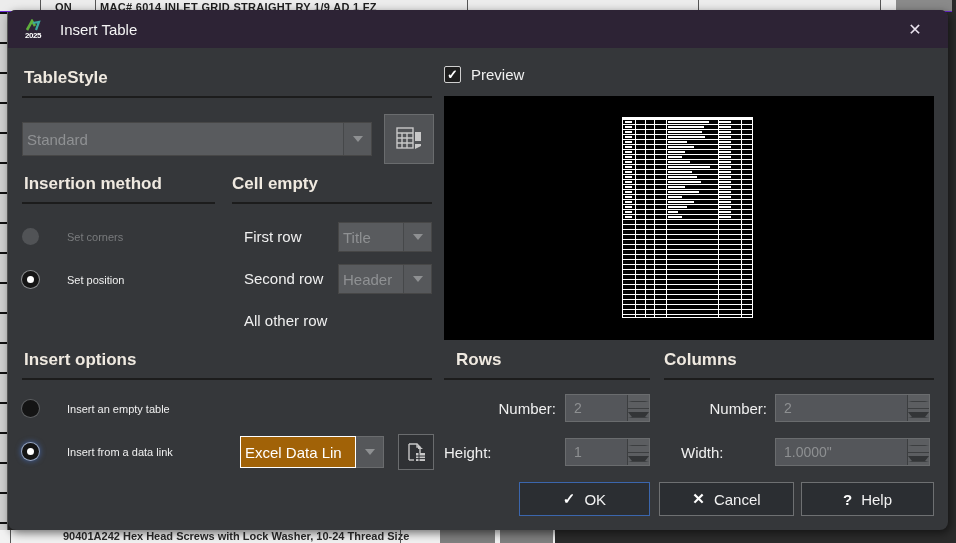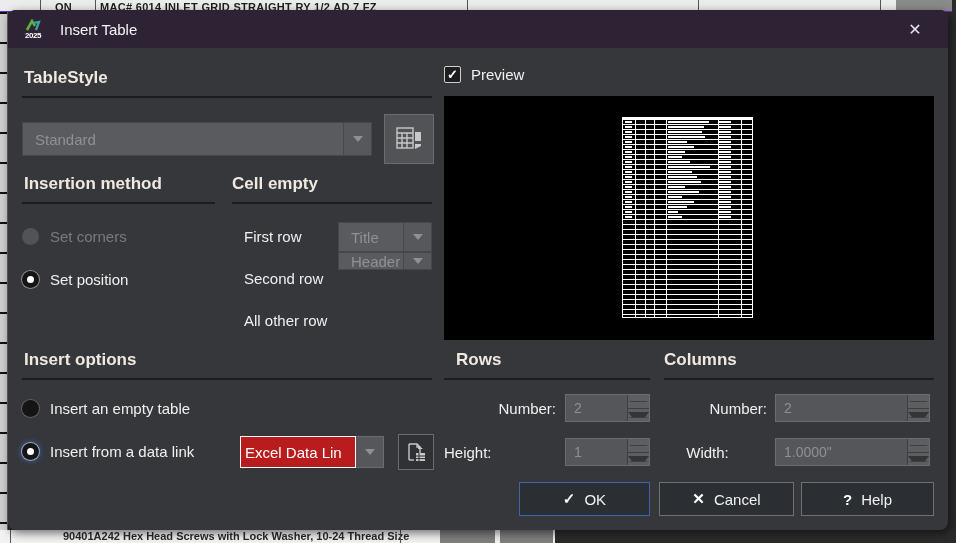--- a/index.html
+++ b/index.html
@@ -28,36 +28,36 @@
   .app-icon .yr { font-size:8px; font-weight:bold; color:#fff; line-height:8px; letter-spacing:-.5px; }
   .win-title { color:#f5f5f5; font-size:15px; margin-left:14px; }
   .close-btn { position:absolute; right:20px; top:8px; width:26px; height:22px; color:#e9e2ee; font-size:16px;
                display:flex; align-items:center; justify-content:center; cursor:pointer; }
 
   .sec-header { position:absolute; font-size:17px; font-weight:bold; color:#efe9e0; white-space:nowrap; }
   .sec-line { position:absolute; height:2px; background:#1c1c1c; }
 
   
   .combo { position:absolute; display:flex; background:#595b5e; border:1px solid #474747; }
-  .combo .cval { flex:1; color:#8f9193; font-size:15px; padding:0 12px; display:flex; align-items:center; overflow:hidden; white-space:nowrap; }
+  .combo .cval { flex:1; color:#8f9193; font-size:15px; padding:0 4px; display:flex; align-items:center; overflow:hidden; white-space:nowrap; }
   .combo .carrow { width:28px; border-left:1px solid #46484a; background:#56585b; display:flex; align-items:center; justify-content:center; }
   .tri-down { width:0; height:0; border-left:5px solid transparent; border-right:5px solid transparent; border-top:6px solid #8e9092; }
 
   
   .icon-btn { position:absolute; background:#515356; border:1px solid #6a6c6e; display:flex; align-items:center; justify-content:center; }
 
   
   .radio-row { position:absolute; display:flex; align-items:center; }
   .radio { width:17px; height:17px; border-radius:50%; background:#3f4143; position:relative; flex:0 0 17px; }
   .radio.on { background:#151515; box-shadow:0 0 0 1px #8a8c8e; }
   .radio.on::after { content:""; position:absolute; left:5px; top:5px; width:7px; height:7px; border-radius:50%; background:#fff; }
   .radio.focus { box-shadow:0 0 0 1px #9aa7c0, 0 0 5px 2px rgba(70,110,190,.55); }
   .radio.off-dark { background:#141414; box-shadow:0 0 0 1px #5c5e60; }
   .radio.disabled { background:#515356; box-shadow:none; }
-  .radio-label { margin-left:11px; font-size:15px; color:#f0f0f0; white-space:nowrap; }
+  .radio-label { margin-left:28px; font-size:11px; color:#f0f0f0; white-space:nowrap; }
   .radio-label.dim { color:#797b7d; }
 
   .field-label { position:absolute; font-size:15px; color:#f0f0f0; white-space:nowrap; }
 
   
   .checkbox-row { position:absolute; display:flex; align-items:center; }
   .checkbox { width:17px; height:17px; background:#1e1e1e; border:1px solid #cfcfcf; border-radius:2px;
               color:#fff; font-size:13px; font-weight:bold; display:flex; align-items:center; justify-content:center; }
   .checkbox-label { margin-left:10px; font-size:15px; color:#f0f0f0; }
 
@@ -73,39 +73,39 @@
   .spin { position:absolute; display:flex; background:#54565a; border:1px solid #6a6c6e; }
   .spin .sval { flex:1; color:#8e9092; font-size:14px; padding:0 8px; display:flex; align-items:center; }
   .spin .sarrows { width:22px; display:flex; flex-direction:column; border-left:1px solid #3c3e40; }
   .spin .sarrows div { flex:1; background:#5c5e61; display:flex; align-items:center; justify-content:center; }
   .spin .sarrows div:first-child { border-bottom:1px solid #3c3e40; }
   .tri-up-s { width:0; height:0; border-left:4px solid transparent; border-right:4px solid transparent; border-bottom:5px solid #333537; }
   .tri-down-s { width:0; height:0; border-left:4px solid transparent; border-right:4px solid transparent; border-top:5px solid #333537; }
 
   
   .dl-combo { position:absolute; left:232px; top:426px; width:144px; height:32px; display:flex; }
-  .dl-text { width:116px; background:#b91c1c; border:1px solid #fff; color:#fff; font-size:15px;
+  .dl-text { width:116px; background:#a16207; border:1px solid #fff; color:#fff; font-size:15px;
              display:flex; align-items:center; padding:0 4px; white-space:nowrap; overflow:hidden; }
   .dl-arrow { width:28px; background:#55575a; border:1px solid #6a6c6e; border-left:none; display:flex; align-items:center; justify-content:center; }
 
   
   .btn { position:absolute; top:472px; height:34px; background:#2b2e32; border:1px solid #6e7072;
          color:#f2f2f2; font-size:15px; display:flex; align-items:center; justify-content:center; gap:9px; cursor:pointer; }
   .btn.default { border:1px solid #3b66ad; }
   .btn .bicon { font-size:15px; font-weight:bold; color:#fff; }
 
   svg .ln { stroke:#c8c8c8; stroke-width:1.4; fill:none; }
   svg .fl { fill:#c8c8c8; }
 </style>
 </head>
 <body>
 
 <div class="bg-top">
   <span class="bg-top-text" style="left:55px">ON</span>
-  <span class="bg-top-text" style="left:100px">MAC# 6014 INLET GRID   STRAIGHT RY 1/2 AD 7 FZ</span>
+  <span class="bg-top-text" style="left:100px">MAC# 6014 INLET GRID   STRAIGHT RY 1/9 AD 1 FZ</span>
   <div class="cellline" style="left:40px"></div>
   <div class="cellline" style="left:95px"></div>
   <div class="cellline" style="left:467px"></div>
   <div class="cellline" style="left:698px"></div>
   <div class="cellline" style="left:880px"></div>
   <div class="bg-top-gray"></div>
 </div>
 <div class="bg-left"></div>
 <div class="bg-bottom">
   <span class="bg-bottom-text">90401A242 Hex Head Screws with Lock Washer, 10-24 Thread Size</span>
@@ -168,21 +168,21 @@
 
   <div class="field-label" style="left:236px;top:218px">First row</div>
   <div class="combo" style="left:330px;top:212px;width:94px;height:30px">
     <div class="cval">Title</div>
     <div class="carrow">
         <div class="tri-down"></div>
       </div>
   </div>
 
   <div class="field-label" style="left:236px;top:260px">Second row</div>
-  <div class="combo" style="left:330px;top:242px;width:94px;height:18px">
+  <div class="combo" style="left:330px;top:254px;width:94px;height:30px">
     <div class="cval">Header</div>
     <div class="carrow">
         <div class="tri-down"></div>
       </div>
   </div>
 
   <div class="field-label" style="left:236px;top:302px">All other row</div>
 
   <div class="sec-header" style="left:16px;top:340px">Insert options</div>
   <div class="sec-line" style="left:14px;top:368px;width:410px"></div>
@@ -329,21 +329,21 @@
     <div class="sarrows">
       <div>
           <div class="tri-up-s"></div>
         </div>
       <div>
           <div class="tri-down-s"></div>
         </div>
     </div>
   </div>
 
-  <div class="field-label" style="left:640px;top:434px;width:119px;text-align:center">Width:</div>
+  <div class="field-label" style="left:673px;top:434px;width:119px;text-align:left">Width:</div>
   <div class="spin" style="left:767px;top:428px;width:155px;height:28px">
     <div class="sval">1.0000"</div>
     <div class="sarrows">
       <div>
           <div class="tri-up-s"></div>
         </div>
       <div>
           <div class="tri-down-s"></div>
         </div>
     </div>

